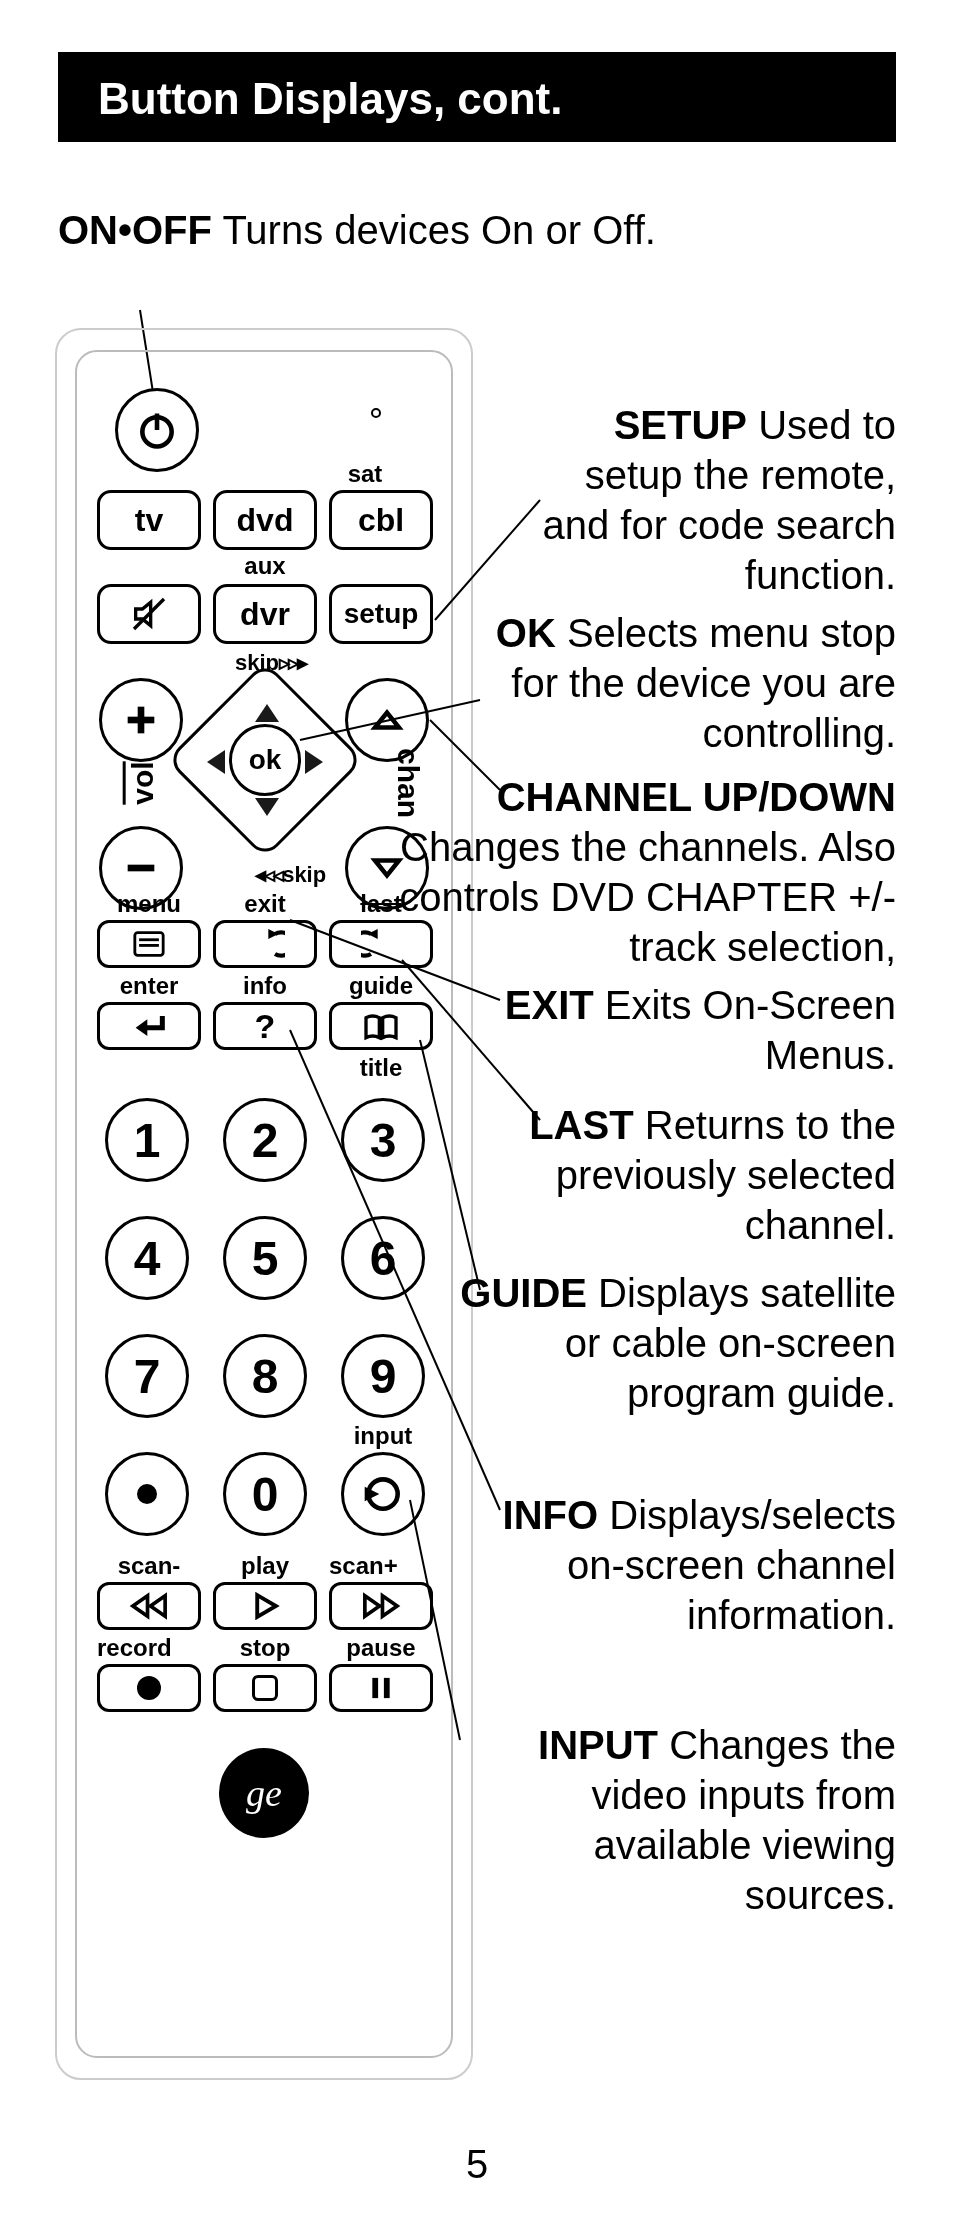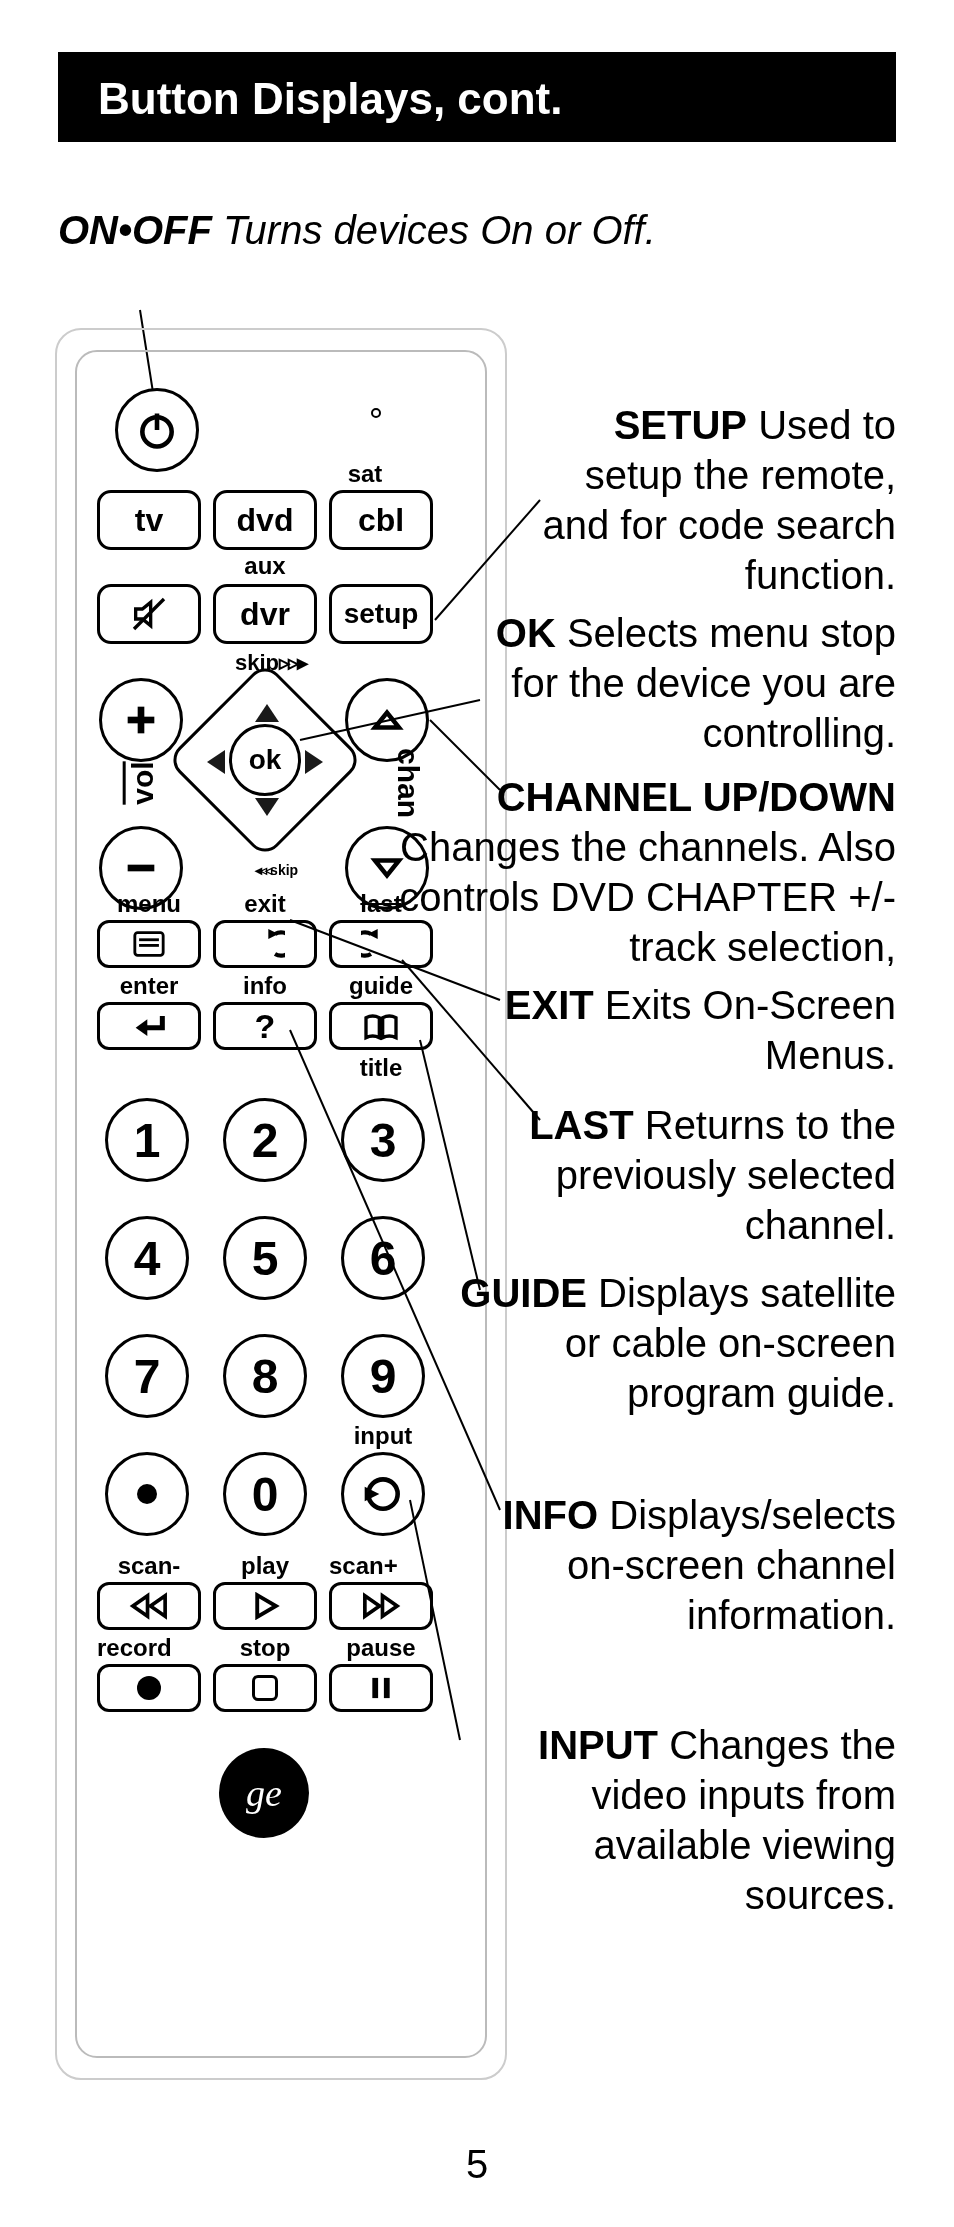--- a/index.html
+++ b/index.html
@@ -22,28 +22,27 @@
     font-size: 44px;
     font-weight: bold;
     padding: 22px 40px;
   }
   .onoff-text {
     position: absolute;
     left: 58px;
     top: 204px;
     font-size: 40px;
     line-height: 1.3;
-    font-style: italic;
   }
   .onoff-text b { font-weight: bold; }
   .remote-wrap {
     position: absolute;
     left: 55px;
     top: 328px;
-    width: 452px;
+    width: 418px;
     height: 1752px;
   }
   .remote-outer {
     position: absolute;
     left: 0; top: 0;
     width: 100%; height: 100%;
     border: 2px solid #ccc;
     border-radius: 26px;
   }
   .remote-inner {
@@ -221,21 +220,21 @@
         <line x1="4" y1="12" x2="20" y2="12" stroke="#000" stroke-width="4"></line>
       </svg>
   </div>
 
   <div class="btn circ" style="left:290px;top:498px">
     <svg width="36" height="36" viewBox="0 0 24 24">
         <path d="M4 7 L12 17 L20 7 Z" fill="none" stroke="#000" stroke-width="3"></path>
       </svg>
   </div>
 
-  <div class="label" style="left:200px;top:534px;font-size:14px">
+  <div class="label" style="left:200px;top:534px;font-size:22px">
     <span style="letter-spacing:-2px">◂◃◃</span><span>skip</span>
   </div>
 
   <div class="label smlabel" style="left:42px;top:562px;width:104px;text-align:center">menu</div>
   <div class="label smlabel" style="left:158px;top:562px;width:104px;text-align:center">exit</div>
   <div class="label smlabel" style="left:274px;top:562px;width:104px;text-align:center;text-decoration:line-through">last</div>
 
   <div class="btn lrect" style="left:42px;top:592px">
     <svg width="34" height="30" viewBox="0 0 24 20">
         <rect x="2" y="2" width="20" height="16" rx="2" fill="none" stroke="#000" stroke-width="2"></rect>

